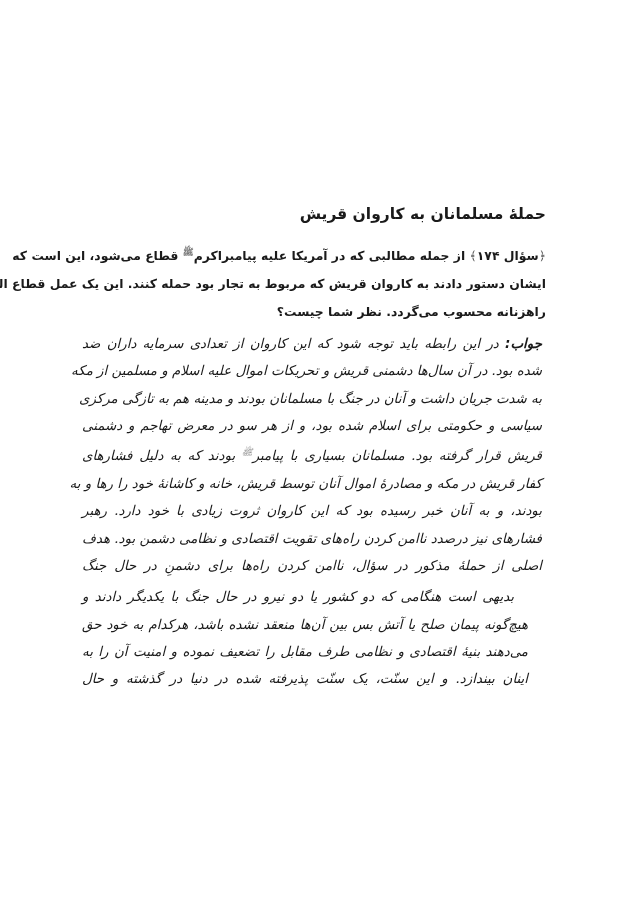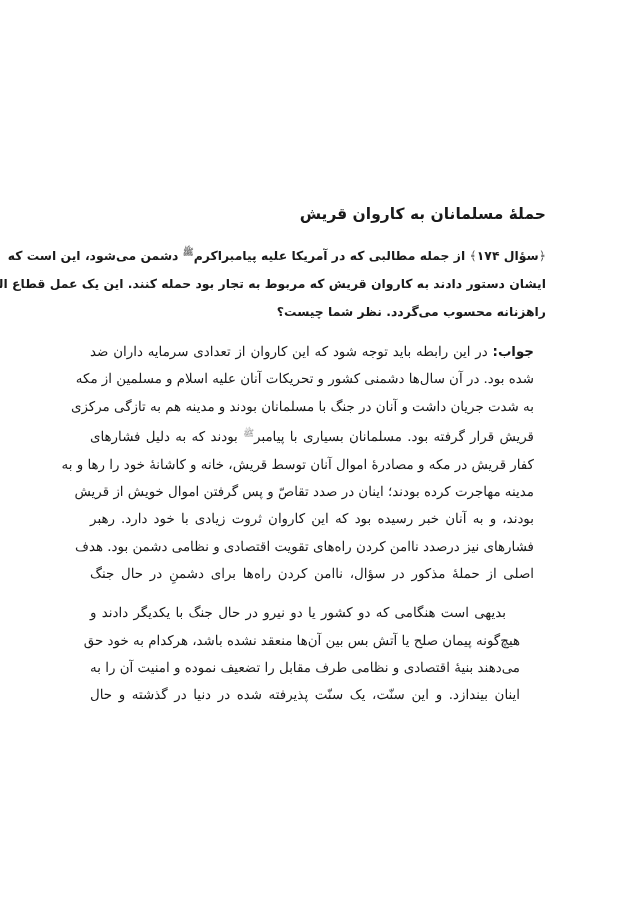--- a/index.html
+++ b/index.html
@@ -16,21 +16,21 @@
       font-size: 15.5px; line-height: 28px; margin: 0 0 10px 0; text-align: right;
     }
     .question {
       font-family: "DejaVu Sans", sans-serif; font-weight: bold;
       font-size: 12.4px; line-height: 28px; margin: 0;
       text-align-last: right;
     }
     .orn { color: #555; font-weight: normal; }
     .answer {
       font-family: "DejaVu Serif", serif; font-size: 13.4px;
-      line-height: 27.3px; margin: 12px; text-align-last: right;
+      line-height: 27.3px; margin: 4px; text-align-last: right; font-style: italic;
     }
     .answer .lbl { font-weight: bold; font-family: "DejaVu Sans", sans-serif; }
     .para2 { text-indent: 14px; }
     .line { display: block; text-align: justify; text-align-last: justify; white-space: nowrap; }
     .line.last { text-align-last: right; }
     .saw {
       display: inline-block; font-size: 9px; color: #777; vertical-align: super;
       font-family: "DejaVu Sans", sans-serif;
     }
   </style>
@@ -39,39 +39,39 @@
 
 <div class="page">
   <div class="content">
 
     <h2 class="title">حملۀ مسلمانان به کاروان قریش</h2>
 
     <div class="question">
       <span class="line">
         <span class="orn">﴿</span><span>سؤال ۱۷۴</span><span class="orn">﴾</span>
         <span>از جمله مطالبی که در آمریکا علیه پیامبراکرم</span><span class="saw">ﷺ</span>
-        <span>دشمن می‌شود، این است که</span>
+        <span>قطاع می‌شود، این است که</span>
       </span>
       <span class="line">ایشان دستور دادند به کاروان قریش که مربوط به تجار بود حمله کنند. این یک عمل قطاع الطریق و</span>
       <span class="line last">راهزنانه محسوب می‌گردد. نظر شما چیست؟</span>
     </div>
 
     <div class="answer">
       <span class="line">
         <span class="lbl">جواب:</span>
         <span>در این رابطه باید توجه شود که این کاروان از تعدادی سرمایه داران ضد</span>
       </span>
-      <span class="line">شده بود. در آن سال‌ها دشمنی کشور و تحریکات آنان علیه اسلام و مسلمین از مکه</span>
+      <span class="line">شده بود. در آن سال‌ها دشمنی قریش و تحریکات اموال علیه اسلام و مسلمین از مکه</span>
       <span class="line">به شدت جریان داشت و آنان در جنگ با مسلمانان بودند و مدینه هم به تازگی مرکزی</span>
+      <span class="line">سیاسی و حکومتی برای اسلام شده بود، و از هر سو در معرض تهاجم و دشمنی</span>
       <span class="line">
         <span>قریش قرار گرفته بود. مسلمانان بسیاری با پیامبر</span><span class="saw">ﷺ</span>
         <span>بودند که به دلیل فشارهای</span>
       </span>
       <span class="line">کفار قریش در مکه و مصادرۀ اموال آنان توسط قریش، خانه و کاشانۀ خود را رها و به</span>
-      <span class="line">مدینه مهاجرت کرده بودند؛ اینان در صدد تقاصّ و پس گرفتن اموال خویش از قریش</span>
       <span class="line">بودند، و به آنان خبر رسیده بود که این کاروان ثروت زیادی با خود دارد. رهبر</span>
       <span class="line">فشارهای نیز درصدد ناامن کردن راه‌های تقویت اقتصادی و نظامی دشمن بود. هدف</span>
       <span class="line">اصلی از حملۀ مذکور در سؤال، ناامن کردن راه‌ها برای دشمنِ در حال جنگ</span>
     </div>
 
     <div class="answer para2">
       <span class="line" style="padding-right:14px;">بدیهی است هنگامی که دو کشور یا دو نیرو در حال جنگ با یکدیگر دادند و</span>
       <span class="line">هیچ‌گونه پیمان صلح یا آتش بس بین آن‌ها منعقد نشده باشد، هرکدام به خود حق</span>
       <span class="line">می‌دهند بنیۀ اقتصادی و نظامی طرف مقابل را تضعیف نموده و امنیت آن را به</span>
       <span class="line">اینان بیندازد. و این سنّت، یک سنّت پذیرفته شده در دنیا در گذشته و حال</span>

